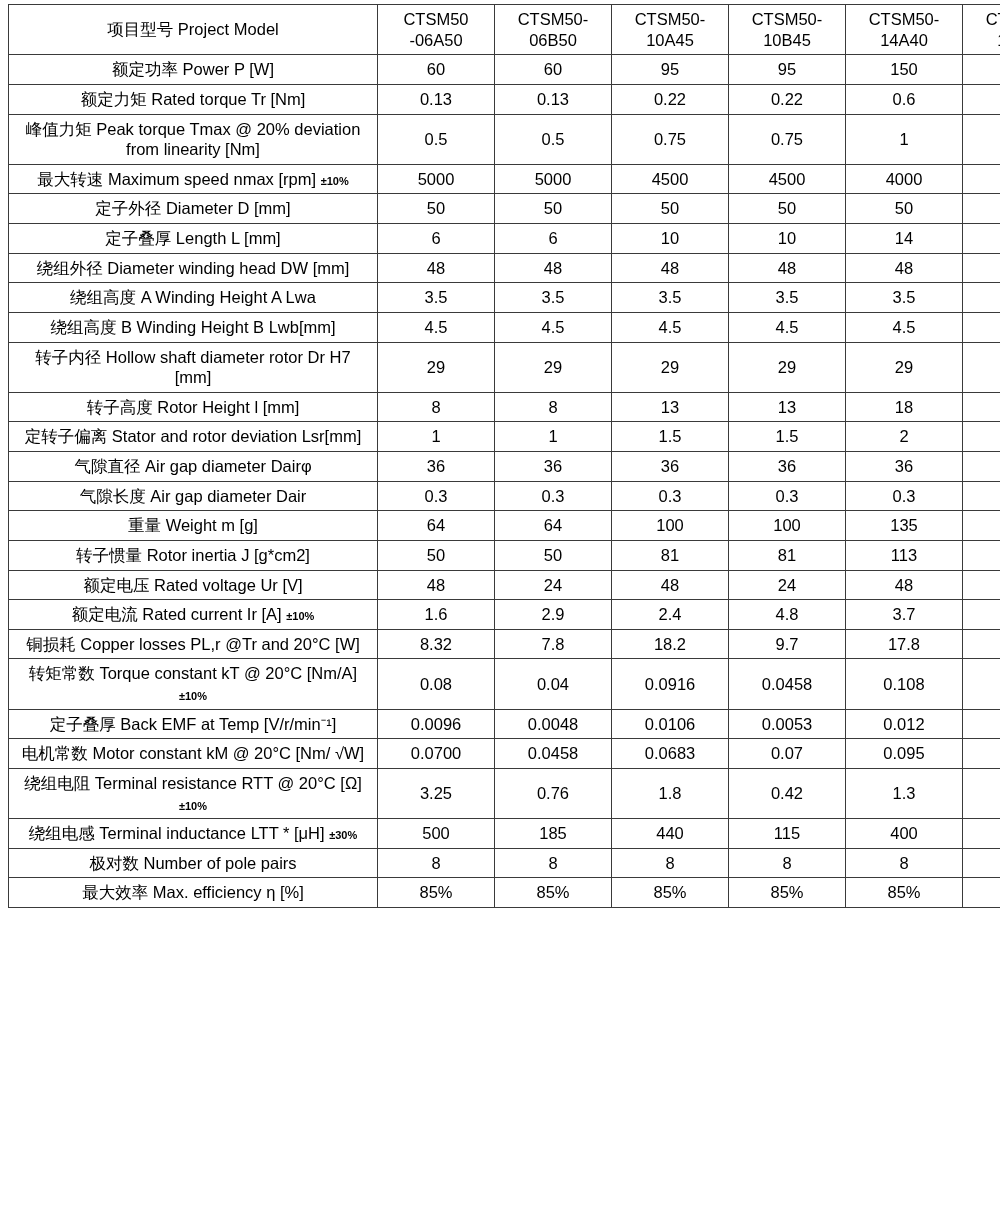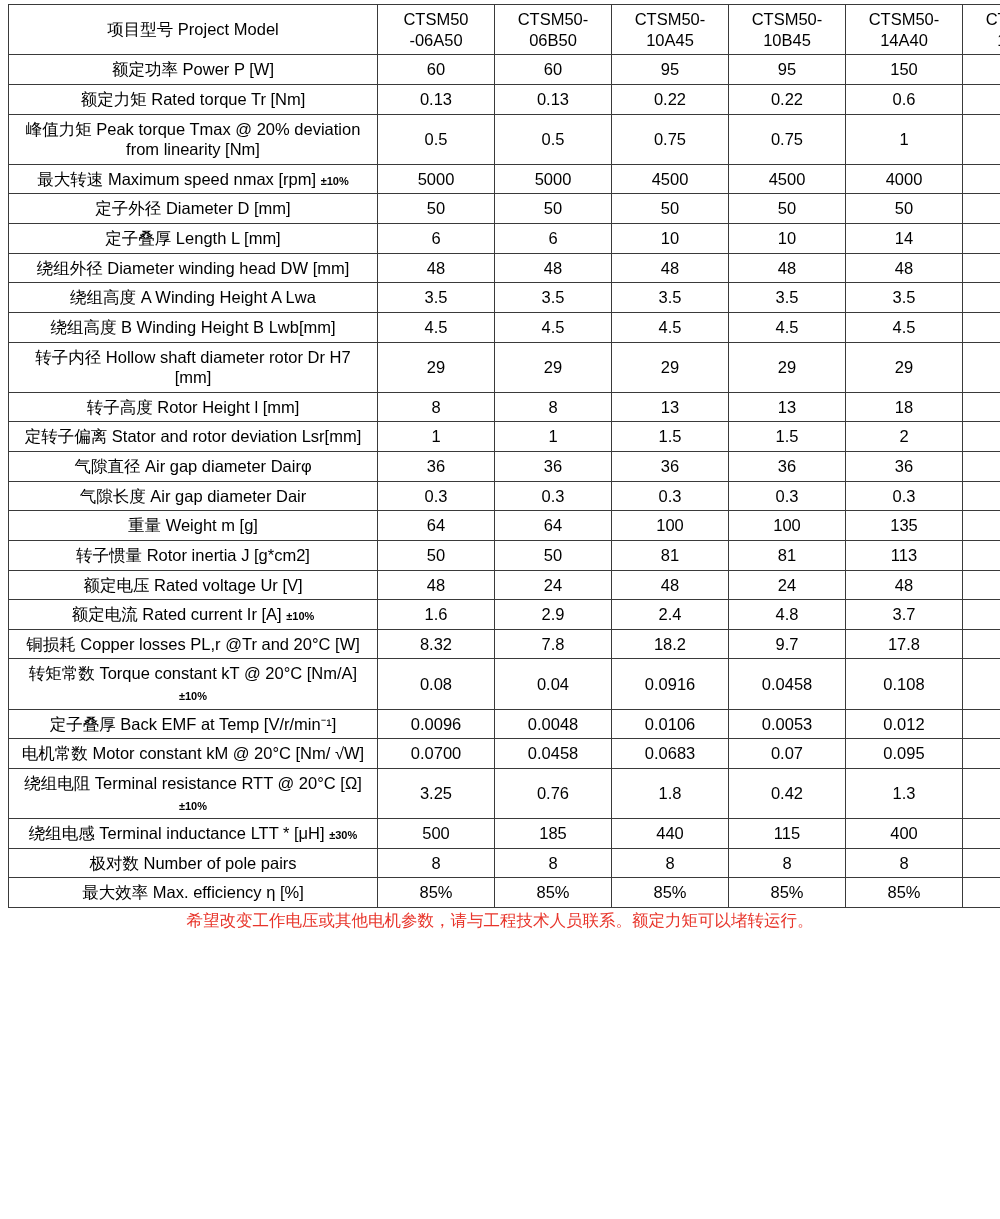--- a/index.html
+++ b/index.html
@@ -328,14 +328,13 @@
           <td class="val"><span>85%</span></td>
           <td class="val"><span>85%</span></td>
           <td class="val"><span>85%</span></td>
           <td class="val"><span>85%</span></td>
           <td class="val"><span>85%</span></td>
           <td class="val"></td>
         </tr>
       </tbody>
   </table>
 
-  <div class="note">希望改变工作电压或其他电机参数，请与工程技术人员联系。额定力矩可以堵转运行。</div>
 </div>
 
 </body></html>

